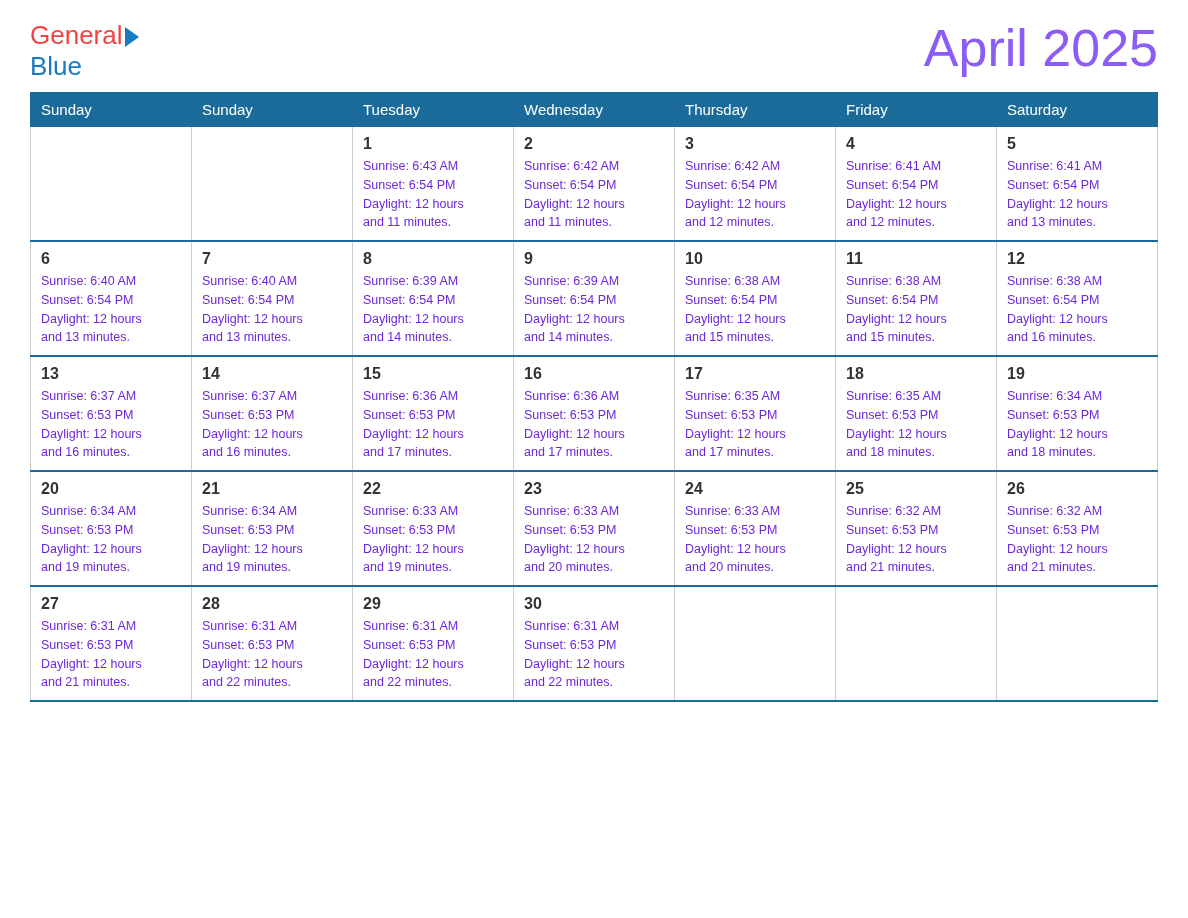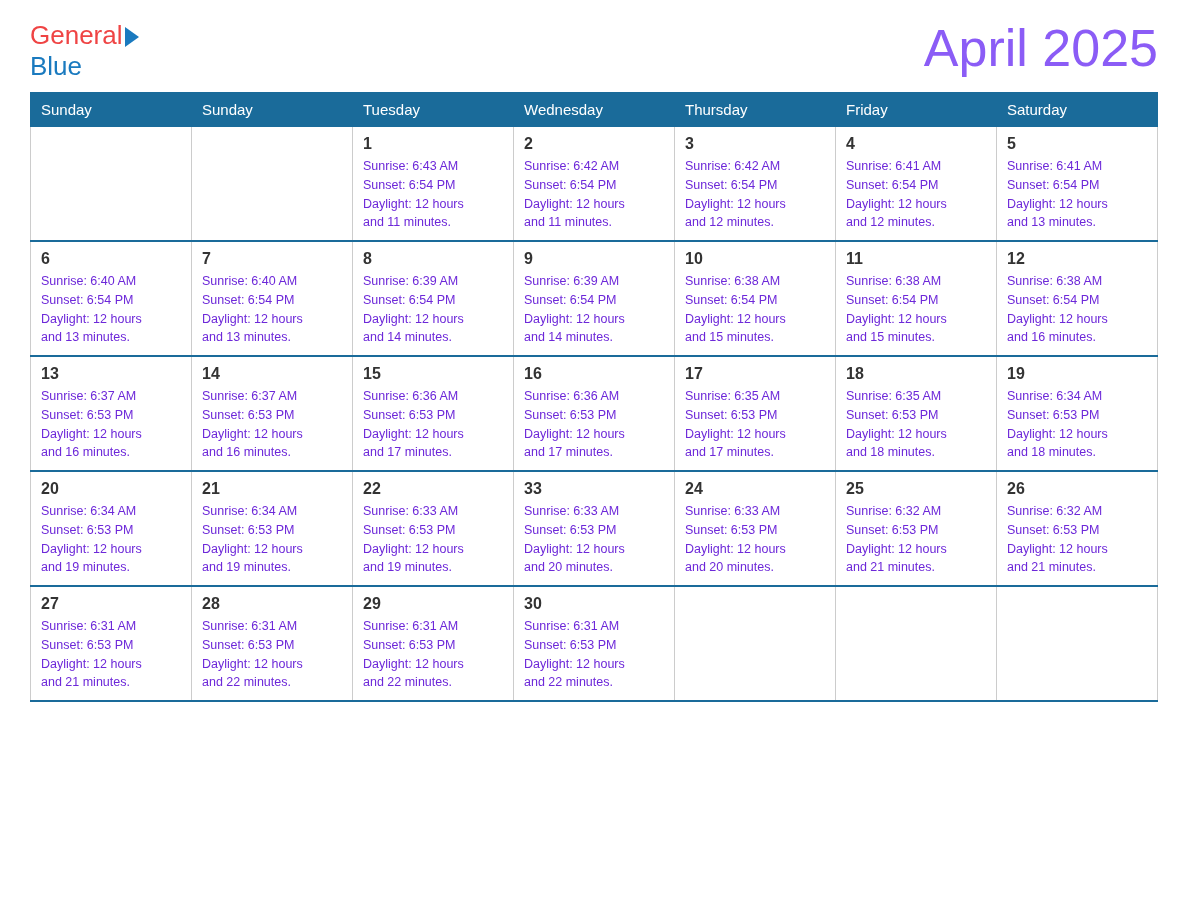--- a/index.html
+++ b/index.html
@@ -282,21 +282,21 @@
 and 19 minutes.</div>
         </td>
         <td>
           <div class="day-number">22</div>
           <div class="day-info" style="white-space: pre-line;">Sunrise: 6:33 AM
 Sunset: 6:53 PM
 Daylight: 12 hours
 and 19 minutes.</div>
         </td>
         <td>
-          <div class="day-number">33</div>
+          <div class="day-number">23</div>
           <div class="day-info" style="white-space: pre-line;">Sunrise: 6:33 AM
 Sunset: 6:53 PM
 Daylight: 12 hours
 and 20 minutes.</div>
         </td>
         <td>
           <div class="day-number">24</div>
           <div class="day-info" style="white-space: pre-line;">Sunrise: 6:33 AM
 Sunset: 6:53 PM
 Daylight: 12 hours

